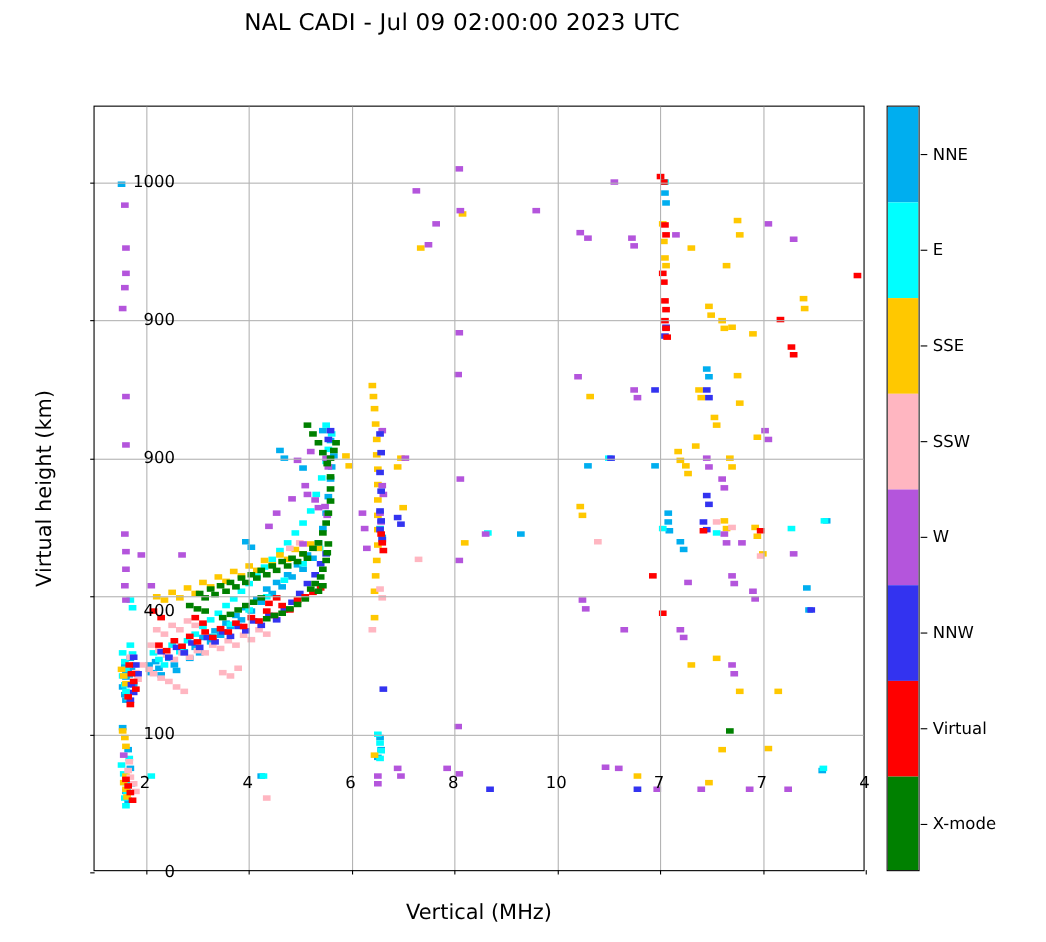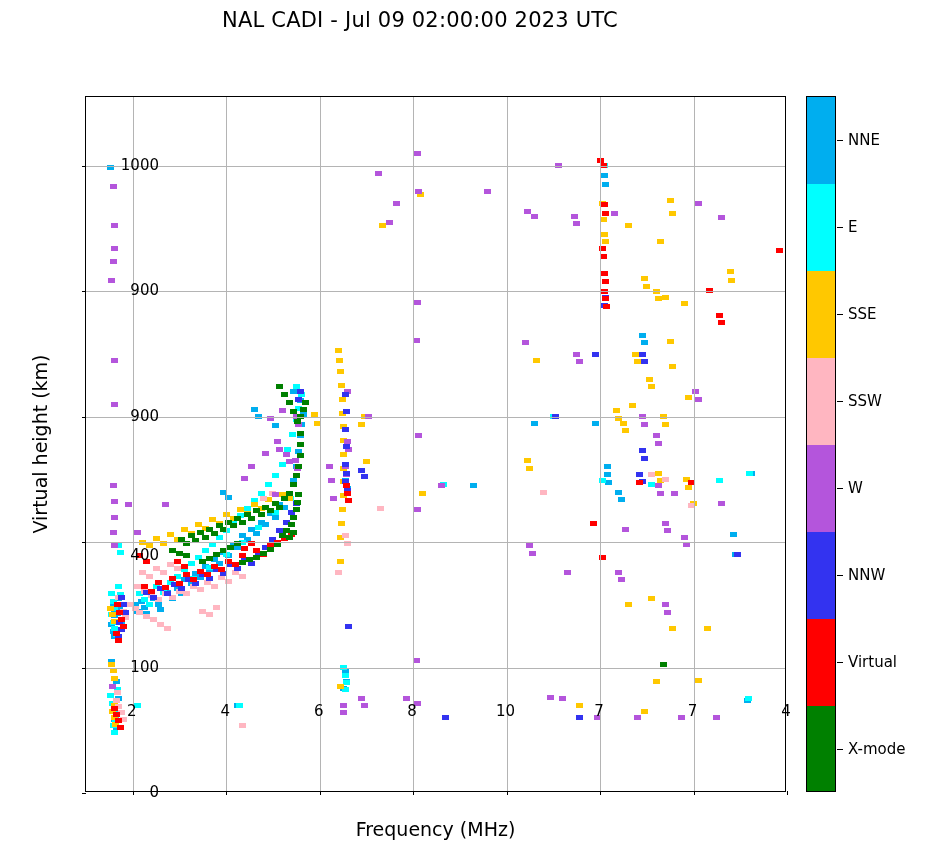--- a/index.html
+++ b/index.html
@@ -659,21 +659,21 @@
     <div class="gl h" style="top: 445.189px;"></div>
     <div class="tk y" style="top: 445.189px;"></div>
     <div class="gl h" style="top: 319.784px;"></div>
     <div class="tk y" style="top: 319.784px;"></div>
     <div class="gl h" style="top: 194.378px;"></div>
     <div class="tk y" style="top: 194.378px;"></div>
     <div class="gl h" style="top: 68.973px;"></div>
     <div class="tk y" style="top: 68.973px;"></div>
   </div>
 
-<div id="xtitle">Frequency (MHz)</div>
+<div id="xtitle">Vertical (MHz)</div>
 <div id="ytitle">Virtual height (km)</div>
 
 <div id="cbar">
     <div class="cseg" style="height: 87px; background: rgb(0, 174, 239);"></div>
     <div class="cseg" style="height: 87px; background: rgb(0, 255, 255);"></div>
     <div class="cseg" style="height: 87px; background: rgb(255, 200, 0);"></div>
     <div class="cseg" style="height: 87px; background: rgb(255, 182, 193);"></div>
     <div class="cseg" style="height: 87px; background: rgb(180, 85, 220);"></div>
     <div class="cseg" style="height: 87px; background: rgb(51, 51, 240);"></div>
     <div class="cseg" style="height: 87px; background: rgb(255, 0, 0);"></div>

